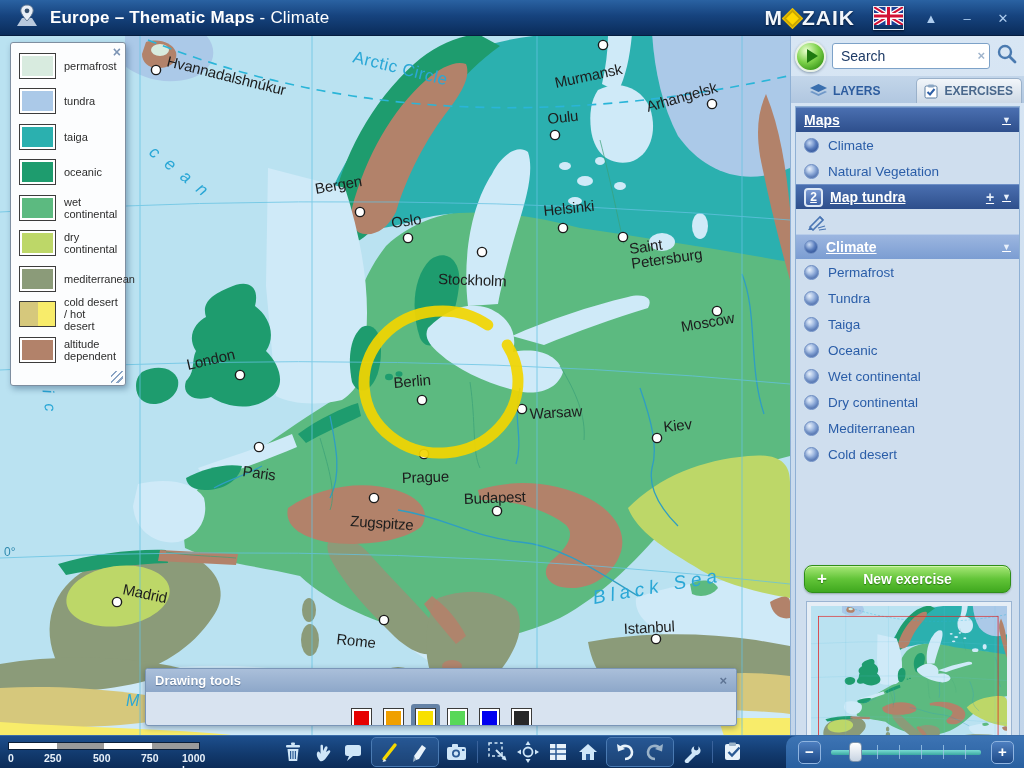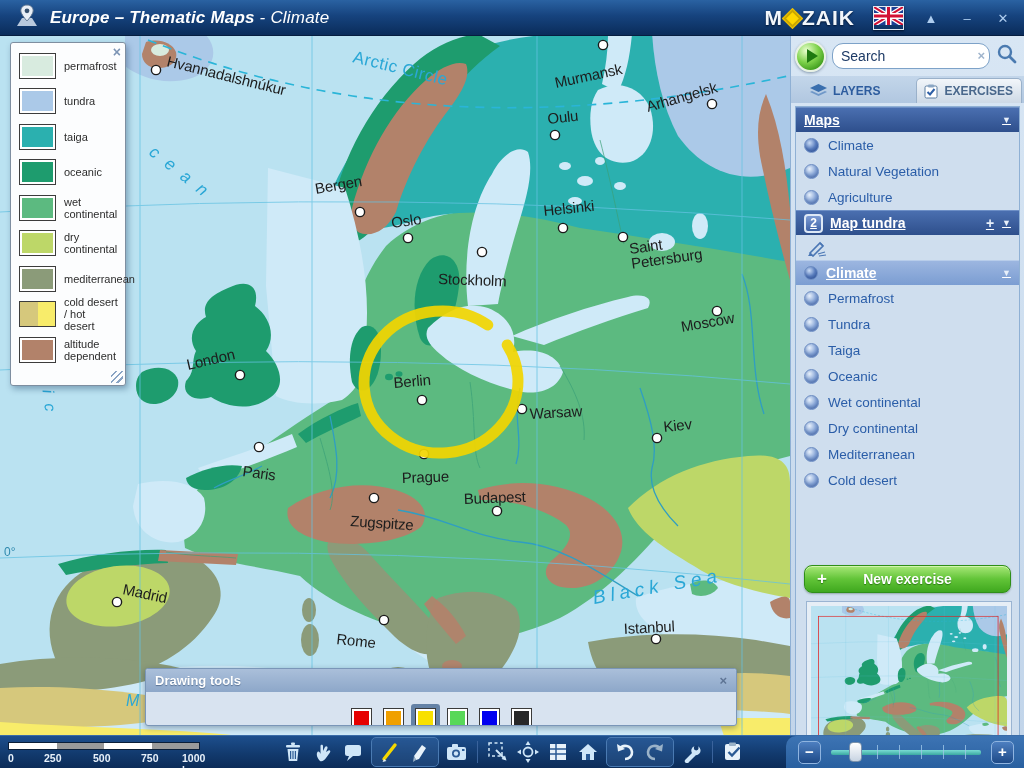--- a/index.html
+++ b/index.html
@@ -4,21 +4,21 @@
 <style>
   *{margin:0;padding:0;box-sizing:border-box;}
   html,body{width:1024px;height:768px;overflow:hidden;font-family:"Liberation Sans",sans-serif;background:#0d2f5c;}
   .app{position:relative;width:1024px;height:768px;}
 
   
   .titlebar{position:absolute;left:0;top:0;width:1024px;height:36px;
     background:linear-gradient(#2a62a2 0%,#16437e 45%,#0a2c5a 100%);
     border-bottom:1px solid #061e40;display:flex;align-items:center;color:#fff;}
   .titlebar .pin{margin:0 10px 0 14px;}
-  .tb-title{font-size:17px;letter-spacing:.2px;font-style:italic;}
+  .tb-title{font-size:17px;letter-spacing:.2px;}
   .tb-title b{font-weight:bold;}
   .tb-right{position:absolute;right:12px;top:0;height:36px;display:flex;align-items:center;gap:18px;}
   .brand{display:flex;align-items:center;font-weight:bold;font-size:21px;letter-spacing:1px;color:#f2f6fb;text-shadow:0 1px 2px #00132e;}
   .brand .diamond{width:15px;height:15px;background:#ffd700;transform:rotate(45deg);margin:0 2px;border:1px solid #e6b800;box-shadow:inset 0 0 0 2px #caa600;}
   .winbtn{color:#aecdef;font-size:13px;cursor:pointer;width:18px;text-align:center;}
   .flag{border:1px solid #dfe8f2;box-shadow:0 1px 2px #001330;}
 
   
   .map-wrap{position:absolute;left:0;top:36px;width:790px;height:700px;overflow:hidden;background:#bae2f1;}
   .citydot{fill:#ffffff;stroke:#1b1b1b;stroke-width:1.4;}
@@ -39,21 +39,21 @@
 
   
   .sidebar{position:absolute;left:790px;top:36px;width:234px;height:700px;
     background:linear-gradient(#d8e6f4,#c2d5ea);border-left:1px solid #8fb0d4;}
   .search-row{display:flex;align-items:center;height:40px;padding:3px 6px 3px 4px;gap:6px;}
   .playbtn{width:31px;height:31px;border-radius:50%;flex:none;cursor:pointer;
     background:radial-gradient(circle at 35% 28%,#eaffd0,#7ed24b 45%,#3d9b1c 80%);
     border:2px solid #e9f2e4;box-shadow:0 1px 3px rgba(0,30,60,.4);display:flex;align-items:center;justify-content:center;}
   .playbtn .tri{width:0;height:0;border-left:11px solid #1e7a10;border-top:7px solid transparent;border-bottom:7px solid transparent;margin-left:3px;}
   .searchbox{position:relative;flex:1;}
-  .searchbox input{width:100%;height:26px;border:1px solid #7da2c8;border-radius:11px;padding:0 20px 0 8px;
+  .searchbox input{width:100%;height:26px;border:1px solid #7da2c8;border-radius:3px;padding:0 20px 0 8px;
     font-size:14px;color:#17365e;background:#fff;font-family:"Liberation Sans",sans-serif;}
   .searchbox input::placeholder{color:#1d3a66;opacity:1;}
   .search-clear{position:absolute;right:5px;top:5px;color:#9fb4cc;font-size:13px;font-weight:bold;cursor:pointer;}
   .mag{flex:none;cursor:pointer;}
 
   .tabs{display:flex;height:27px;padding:0 2px;align-items:flex-end;gap:18px;
     background:linear-gradient(#c3d6ea,#b1c7e0);}
   .tab{flex:1;height:25px;display:flex;align-items:center;justify-content:center;gap:6px;
     font-size:12px;font-weight:bold;color:#2d5c9e;cursor:pointer;border-radius:5px 5px 0 0;}
   .tab.inactive{background:linear-gradient(#f2f6fa,#cdd9e6);border:1px solid #9ab1ca;border-bottom:none;color:#4a688c;}
@@ -451,24 +451,20 @@
       </div>
       <div id="maps-list">
           <div class="row">
             <span class="radio on"></span>
             <span class="lab">Climate</span>
           </div>
           <div class="row">
             <span class="radio"></span>
             <span class="lab">Natural Vegetation</span>
           </div>
-          <div class="row">
-            <span class="radio"></span>
-            <span class="lab">Agriculture</span>
-          </div>
         </div>
       <div class="hdr">
         <span class="badge">2</span>
         <span>Map tundra</span>
           <span class="spacer"></span>
         <span class="plus">+</span>
         <span class="tri-d">▼</span>
       </div>
       <div class="pencil-row">
         <svg width="22" height="18" viewBox="0 0 22 18">

